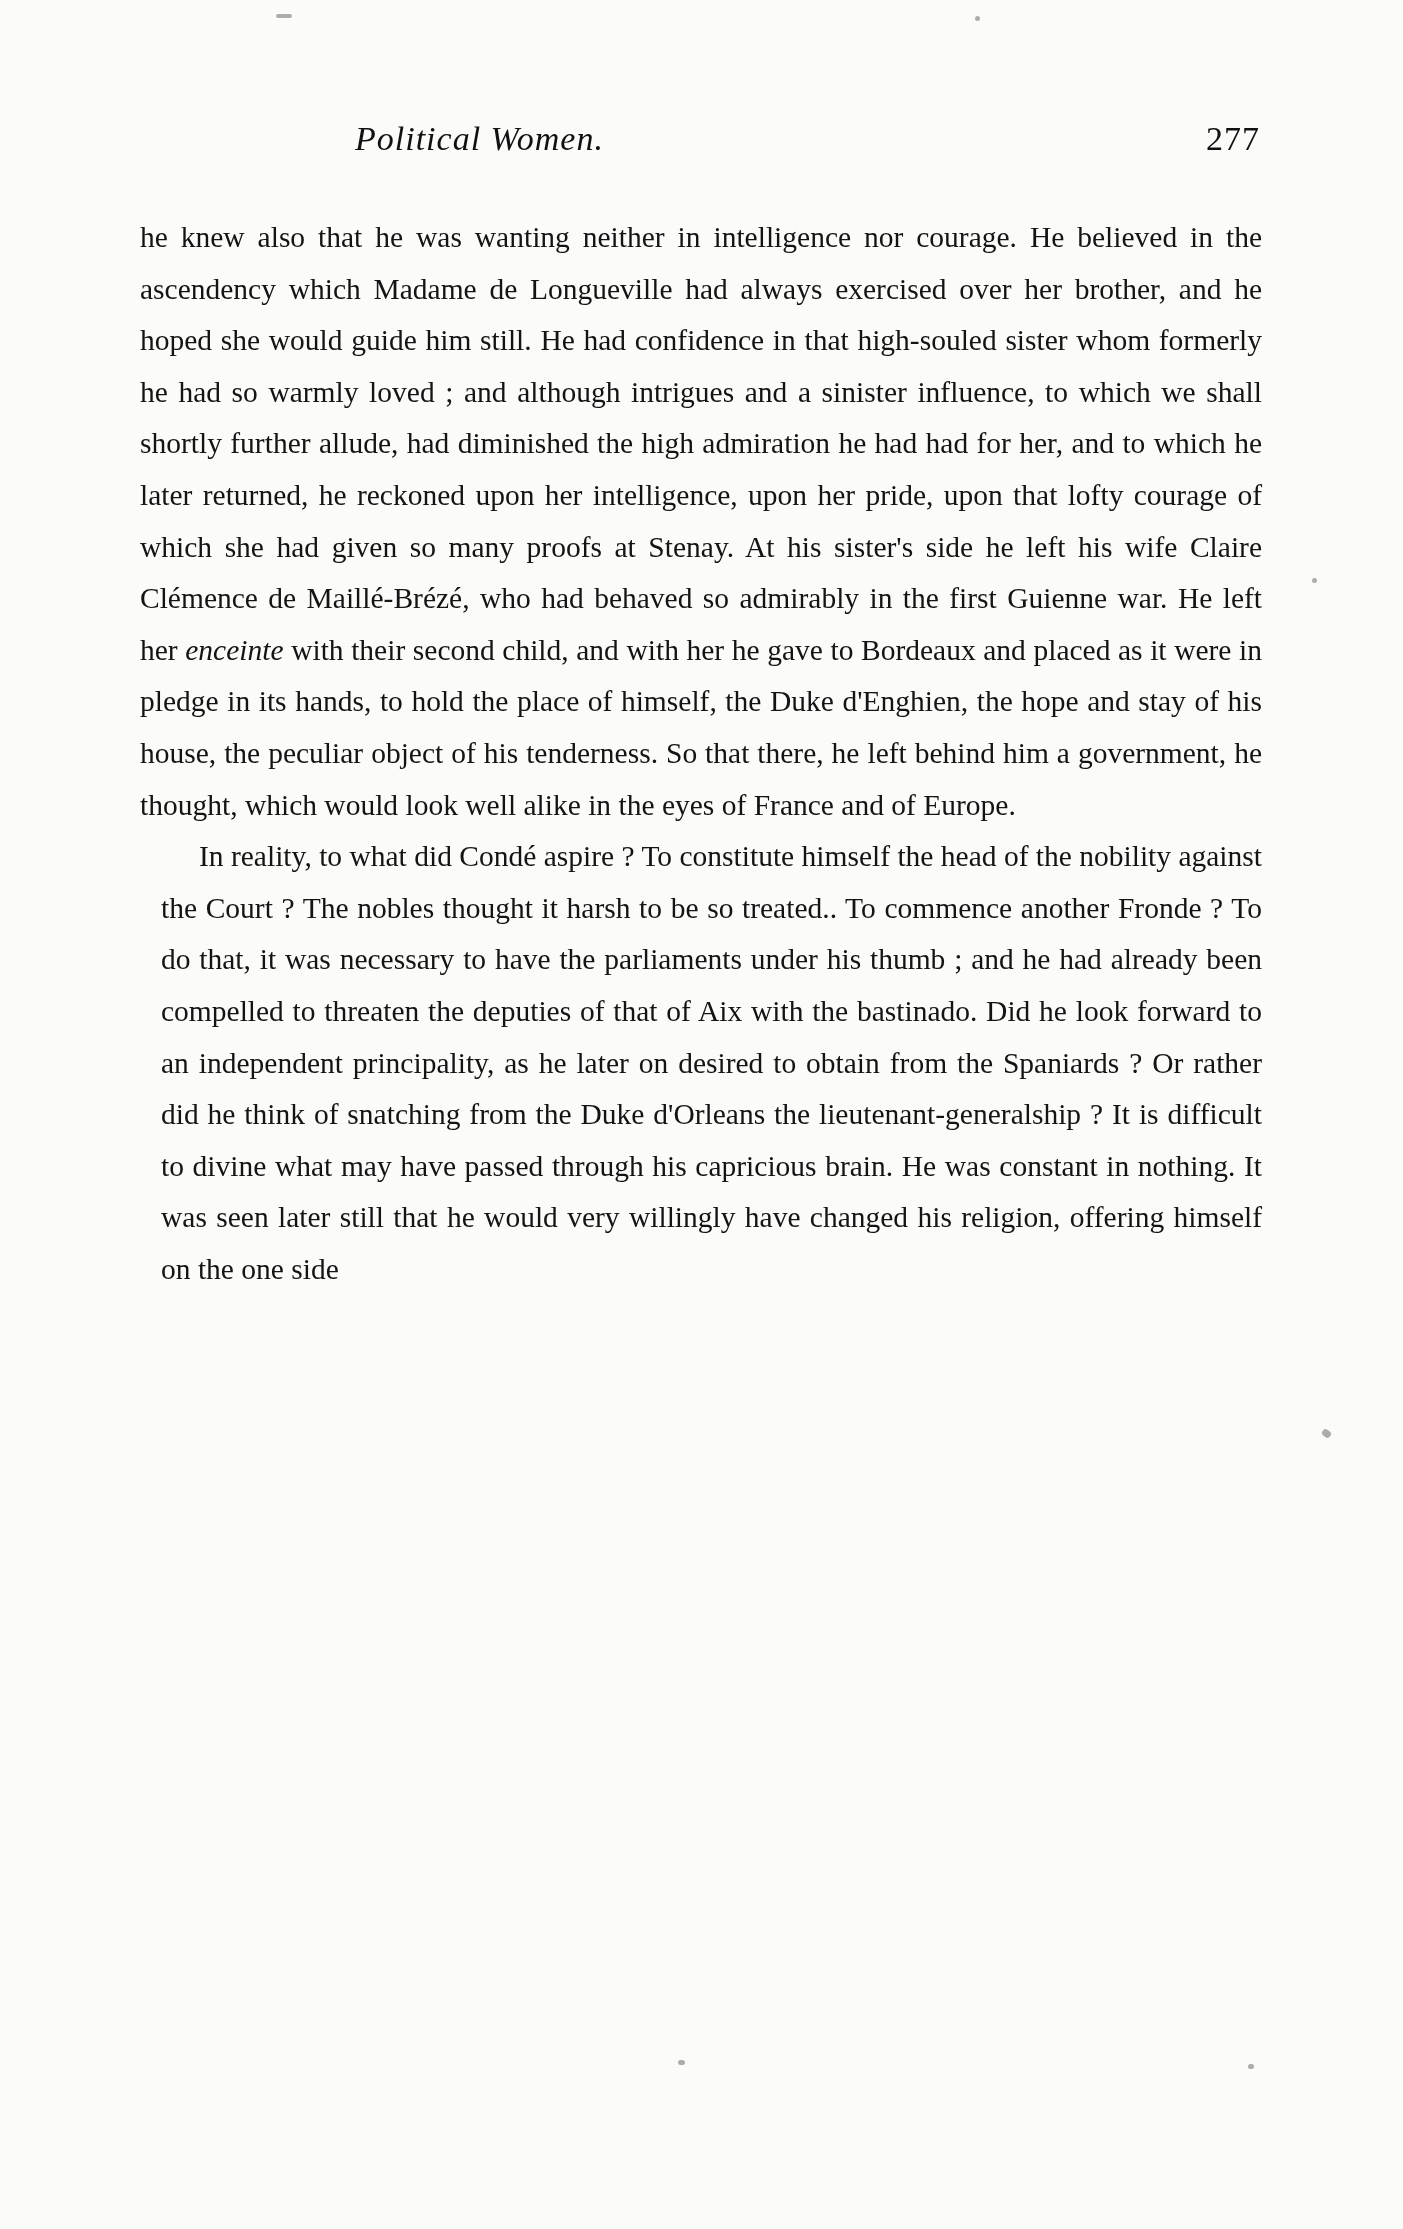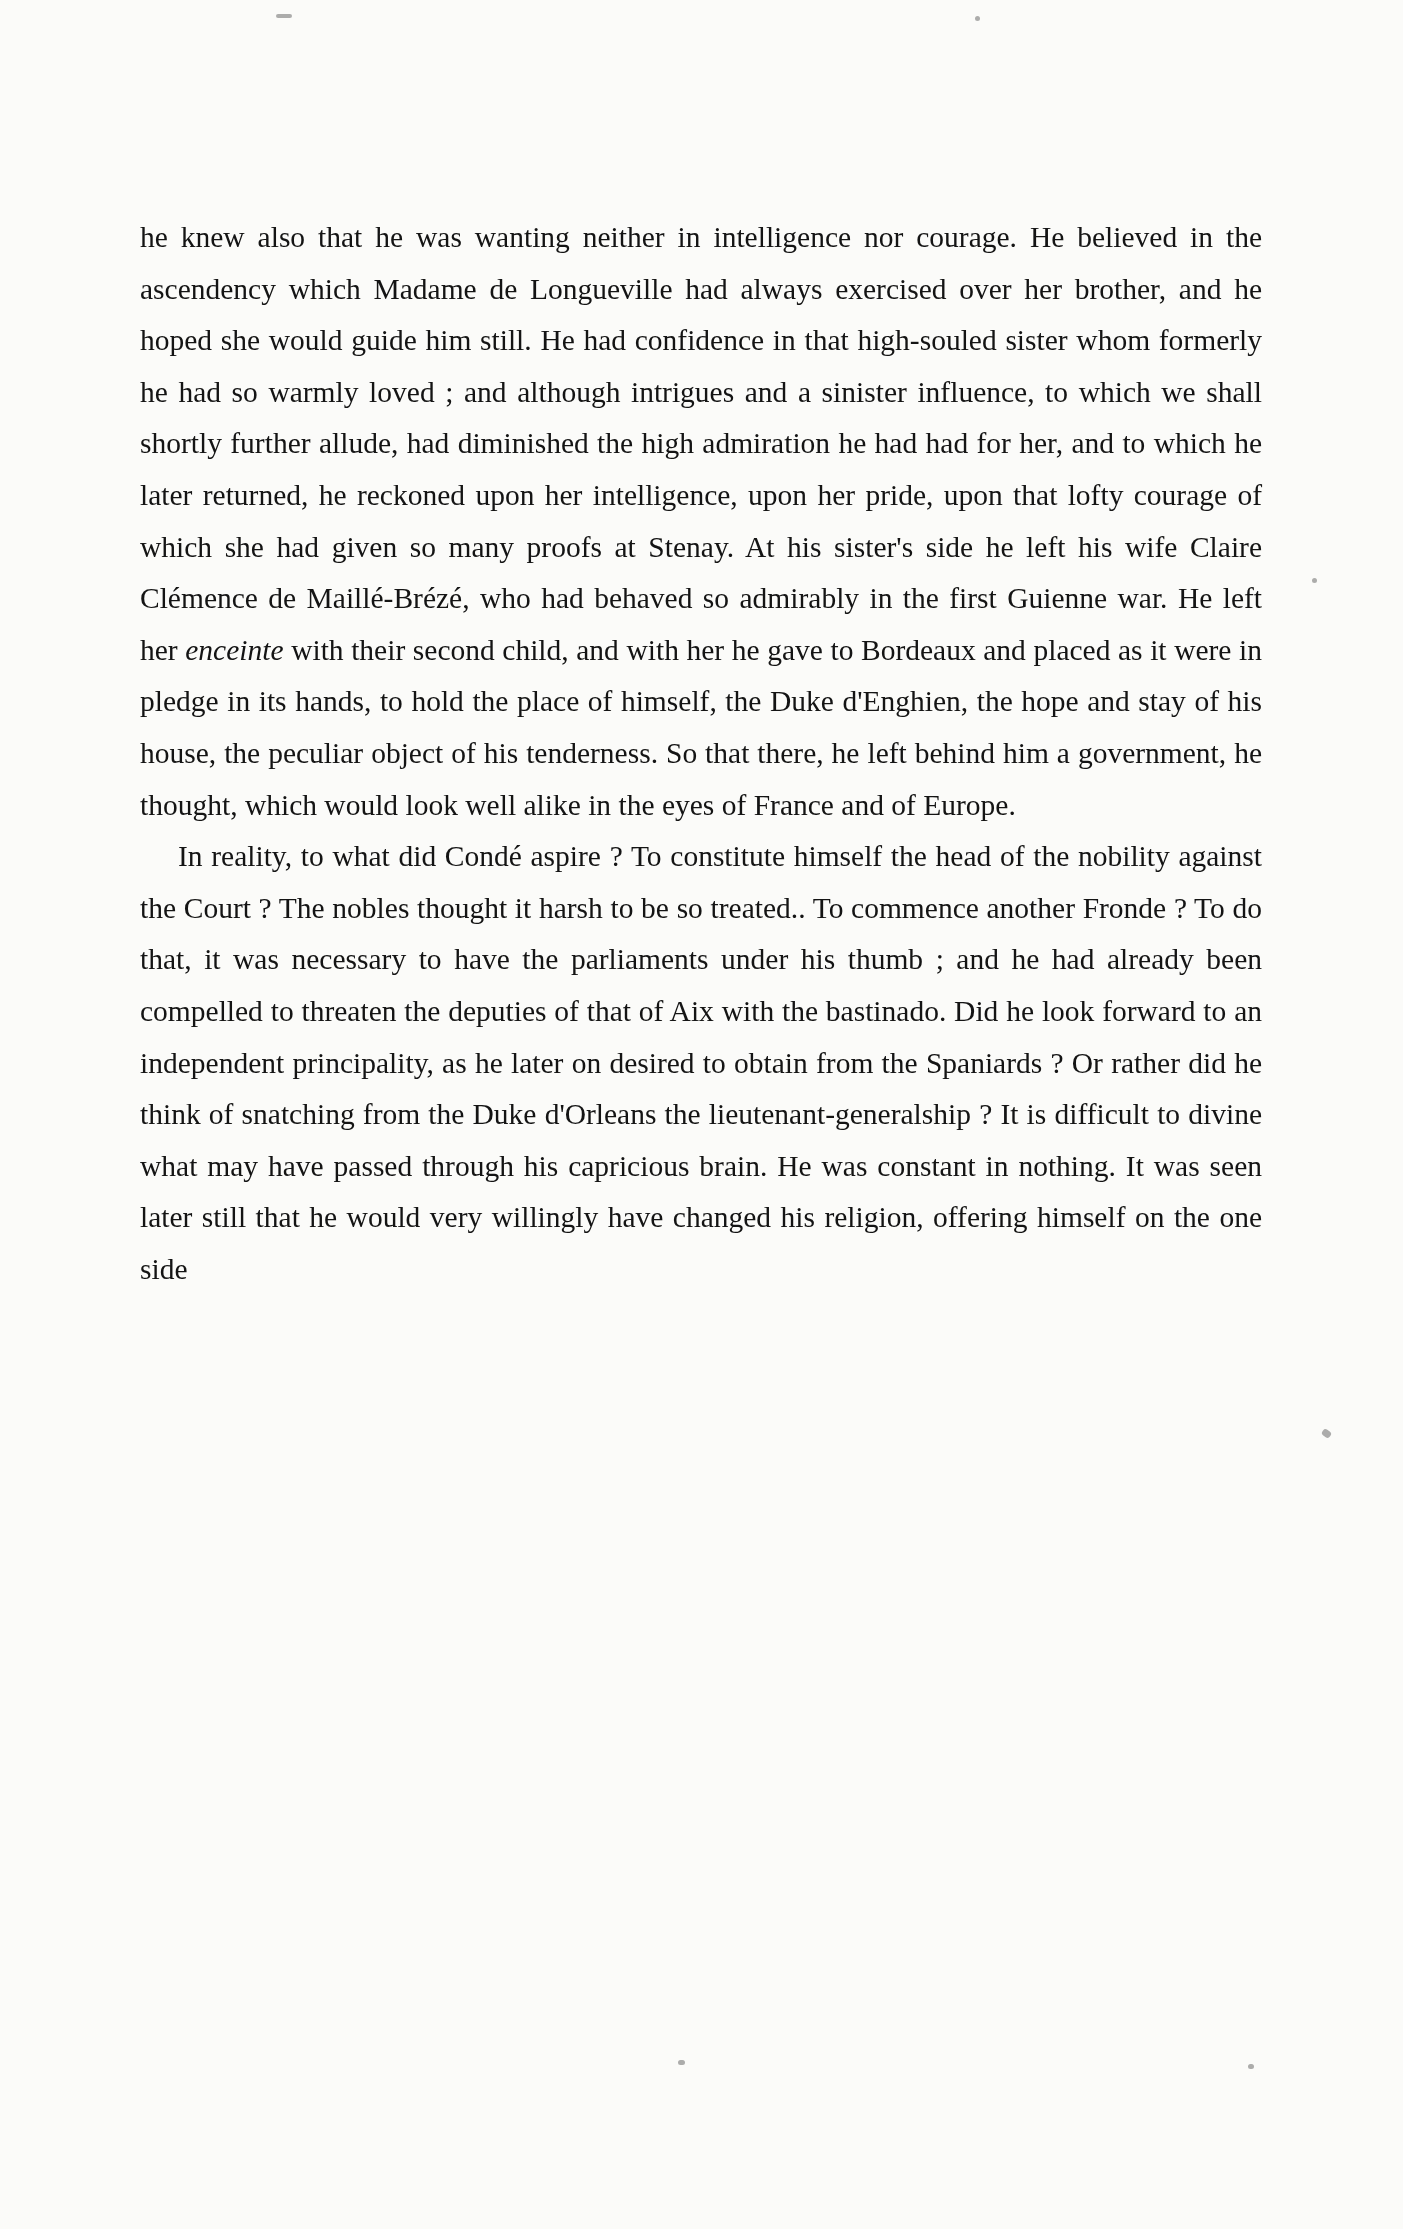--- a/index.html
+++ b/index.html
@@ -51,20 +51,21 @@
     font-size: 29.5px;
     line-height: 51.6px;
     text-align: justify;
     color: #141414;
   }
   .body-text p {
     margin: 0;
   }
   .body-text p.indent {
     text-indent: 38px;
+    margin-left: 21px;
   }
   .ital {
     font-style: italic;
   }
   
   .speck {
     position: absolute;
     background: #6b6b6b;
     border-radius: 50%;
     opacity: .55;
@@ -81,19 +82,23 @@
 
 <div class="page">
 
   <div class="speck s1"></div>
   <div class="speck s2"></div>
   <div class="speck s3"></div>
   <div class="speck s4"></div>
   <div class="speck s5"></div>
   <div class="speck s6"></div>
 
+  <div class="header">
+    <div class="running-title">Political  Women.</div>
+    <div class="folio">277</div>
+  </div>
 
   <div class="body-text">
     <p><span>he knew also that he was wanting neither in  intelligence nor courage.  He believed in the ascendency  which  Madame de Longueville  had  always  exercised  over  her  brother, and he hoped  she would guide him still.  He had confidence in that high-souled  sister whom  formerly he  had  so warmly loved ; and although intrigues and  a sinister influence, to which we shall shortly further allude, had diminished the  high  admiration he had had for her, and  to  which  he  later  returned, he reckoned upon her intelligence, upon her pride, upon that lofty  courage  of  which  she  had  given  so  many proofs  at Stenay.   At his sister's side he left his wife Claire Clémence de Maillé-Brézé, who had behaved so  admirably in  the  first Guienne war.   He left her </span><span class="ital">enceinte</span><span> with  their  second  child, and with her he gave to Bordeaux and  placed  as it were in pledge in its hands, to hold the  place  of  himself, the  Duke d'Enghien,  the  hope  and  stay  of  his  house,  the  peculiar object of  his tenderness.   So that there, he left behind him a government, he thought, which would look well alike in the eyes of France and of Europe.</span></p>
     <p class="indent"><span>In reality, to what did Condé aspire ?   To constitute himself the head of the nobility against the Court ?   The nobles thought it harsh to be  so  treated..  To  commence  another Fronde ?   To do that, it was necessary to  have  the parliaments under his thumb ; and he had already been compelled to threaten the deputies of that  of  Aix  with  the  bastinado. Did he look forward  to an  independent  principality, as  he later on desired to obtain from  the  Spaniards ?   Or  rather did he think of snatching from the Duke d'Orleans the lieutenant-generalship ?   It is difficult to divine what may have passed through his  capricious  brain.   He  was  constant  in nothing.   It was seen later still that he would very willingly have changed his religion, offering  himself  on  the  one  side</span></p>
   </div>
 
 </div>
 
 </body></html>

